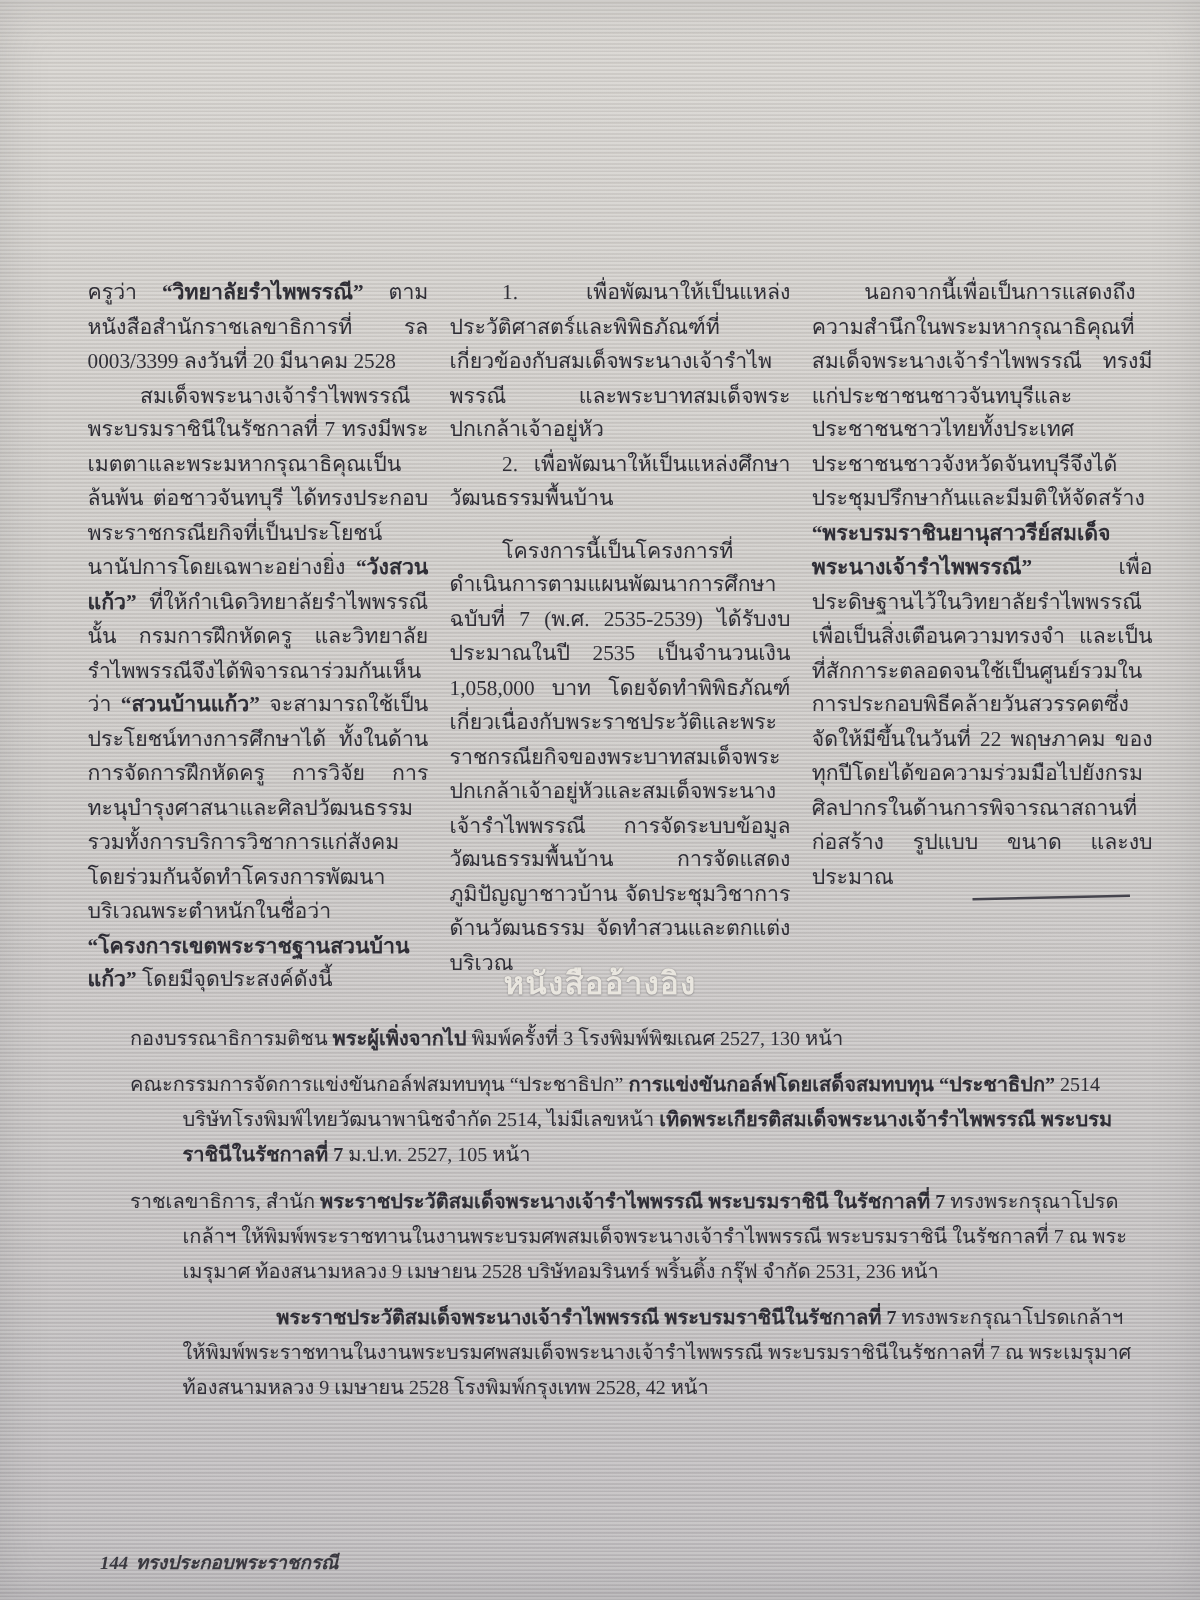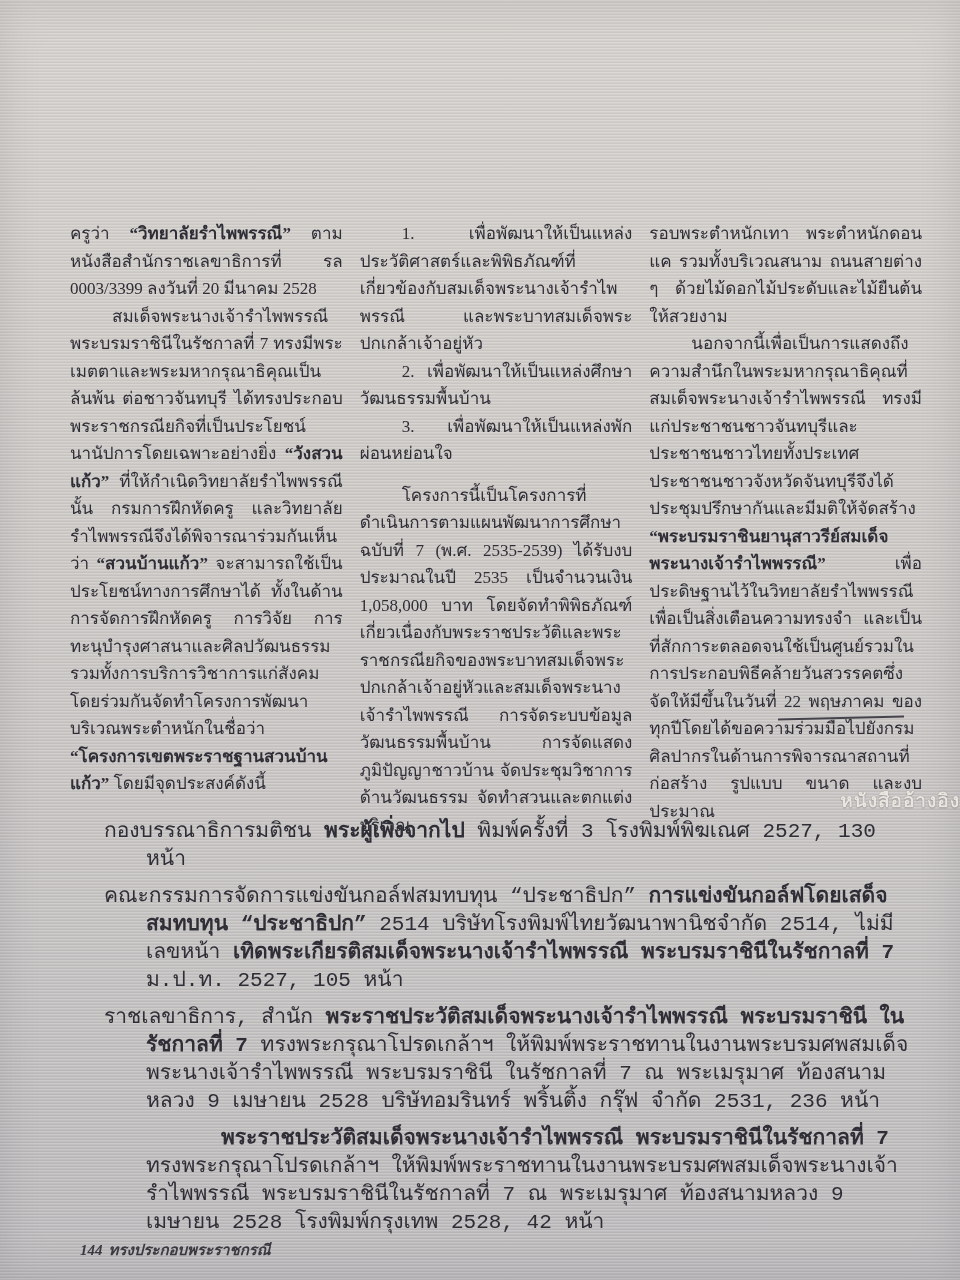--- a/index.html
+++ b/index.html
@@ -27,29 +27,29 @@
   .para.indent{text-indent:42px;}
   .para.space-before{margin-top:14px;}
   .bold{font-weight:bold;}
   
   .article-rule{
     position:absolute;left:778px;top:717px;width:126px;height:2px;
     background:#45444d;transform:rotate(-1.3deg);
   }
   
   .section-heading{
-    position:absolute;left:0;top:785px;width:960px;
-    text-align:right;font-size:19px;font-weight:bold;
+    position:absolute;left:0;top:766px;width:960px;
+    text-align:center;font-size:25px;font-weight:bold;
     color:#e9e6df;text-shadow:0 0 1px rgba(60,58,66,0.55), 0 1px 1px rgba(60,58,66,0.25);
     letter-spacing:1px;
   }
   
   .bib{
     position:absolute;left:104px;top:818px;width:806px;
-    font-size:21px;line-height:28px;font-family:Liberation Mono, monospace;
+    font-size:16px;line-height:28px;
   }
   .bib-entry{
     padding-left:42px;text-indent:-42px;margin-bottom:9px;
   }
   .bib-entry.first-indented{text-indent:75px;}
   
   .footer{
     position:absolute;left:80px;top:1238px;
     font-size:15px;font-style:italic;font-weight:bold;color:#3a3940;
   }
@@ -61,25 +61,23 @@
 <div class="page">
 
   <div class="columns">
       <div class="col">
         <p class="para"><span>ครูว่า </span><span class="bold">“วิทยาลัยรำไพพรรณี”</span><span> ตามหนังสือสำนักราชเลขาธิการที่ รล 0003/3399  ลงวันที่ 20 มีนาคม 2528</span></p>
         <p class="para indent"><span>สมเด็จพระนางเจ้ารำไพพรรณี พระบรมราชินีในรัชกาลที่ 7 ทรงมีพระเมตตาและพระมหากรุณาธิคุณเป็นล้นพ้น ต่อชาวจันทบุรี ได้ทรงประกอบพระราชกรณียกิจที่เป็นประโยชน์นานัปการโดยเฉพาะอย่างยิ่ง </span><span class="bold">“วังสวนแก้ว”</span><span> ที่ให้กำเนิดวิทยาลัยรำไพพรรณีนั้น กรมการฝึกหัดครู และวิทยาลัยรำไพพรรณีจึงได้พิจารณาร่วมกันเห็นว่า </span><span class="bold">“สวนบ้านแก้ว”</span><span> จะสามารถใช้เป็นประโยชน์ทางการศึกษาได้ ทั้งในด้านการจัดการฝึกหัดครู การวิจัย การทะนุบำรุงศาสนาและศิลปวัฒนธรรม รวมทั้งการบริการวิชาการแก่สังคม โดยร่วมกันจัดทำโครงการพัฒนาบริเวณพระตำหนักในชื่อว่า </span><span class="bold">“โครงการเขตพระราชฐานสวนบ้านแก้ว”</span><span> โดยมีจุดประสงค์ดังนี้</span></p>
       </div>
       <div class="col">
         <p class="para indent"><span>1. เพื่อพัฒนาให้เป็นแหล่งประวัติศาสตร์และพิพิธภัณฑ์ที่เกี่ยวข้องกับสมเด็จพระนางเจ้ารำไพพรรณี และพระบาทสมเด็จพระปกเกล้าเจ้าอยู่หัว</span></p>
         <p class="para indent"><span>2. เพื่อพัฒนาให้เป็นแหล่งศึกษาวัฒนธรรมพื้นบ้าน</span></p>
-        <p class="para indent"><span>3. เพื่อพัฒนาให้เป็นแหล่งพักผ่อนหย่อนใจ</span></p>
         <p class="para indent space-before"><span>โครงการนี้เป็นโครงการที่ดำเนินการตามแผนพัฒนาการศึกษา  ฉบับที่ 7 (พ.ศ. 2535-2539)  ได้รับงบประมาณในปี 2535  เป็นจำนวนเงิน 1,058,000 บาท โดยจัดทำพิพิธภัณฑ์เกี่ยวเนื่องกับพระราชประวัติและพระราชกรณียกิจของพระบาทสมเด็จพระปกเกล้าเจ้าอยู่หัวและสมเด็จพระนางเจ้ารำไพพรรณี  การจัดระบบข้อมูลวัฒนธรรมพื้นบ้าน  การจัดแสดงภูมิปัญญาชาวบ้าน จัดประชุมวิชาการด้านวัฒนธรรม จัดทำสวนและตกแต่งบริเวณ</span></p>
       </div>
       <div class="col">
-        <p class="para"><span>รอบพระตำหนักเทา พระตำหนักดอนแค รวมทั้งบริเวณสนาม ถนนสายต่าง ๆ ด้วยไม้ดอกไม้ประดับและไม้ยืนต้นให้สวยงาม</span></p>
         <p class="para indent"><span>นอกจากนี้เพื่อเป็นการแสดงถึงความสำนึกในพระมหากรุณาธิคุณที่สมเด็จพระนางเจ้ารำไพพรรณี ทรงมีแก่ประชาชนชาวจันทบุรีและประชาชนชาวไทยทั้งประเทศ  ประชาชนชาวจังหวัดจันทบุรีจึงได้ประชุมปรึกษากันและมีมติให้จัดสร้าง </span><span class="bold">“พระบรมราชินยานุสาวรีย์สมเด็จพระนางเจ้ารำไพพรรณี”</span><span> เพื่อประดิษฐานไว้ในวิทยาลัยรำไพพรรณี เพื่อเป็นสิ่งเตือนความทรงจำ  และเป็นที่สักการะตลอดจนใช้เป็นศูนย์รวมในการประกอบพิธีคล้ายวันสวรรคตซึ่งจัดให้มีขึ้นในวันที่ 22 พฤษภาคม  ของทุกปีโดยได้ขอความร่วมมือไปยังกรมศิลปากรในด้านการพิจารณาสถานที่ก่อสร้าง รูปแบบ ขนาด และงบประมาณ</span></p>
       </div>
     </div>
 
   <div class="article-rule"></div>
 
   <div class="section-heading">หนังสืออ้างอิง</div>
 
   <div class="bib">
       <div class="bib-entry"><span>กองบรรณาธิการมติชน </span><span class="bold">พระผู้เพิ่งจากไป</span><span> พิมพ์ครั้งที่ 3  โรงพิมพ์พิฆเณศ 2527,  130 หน้า</span></div>

